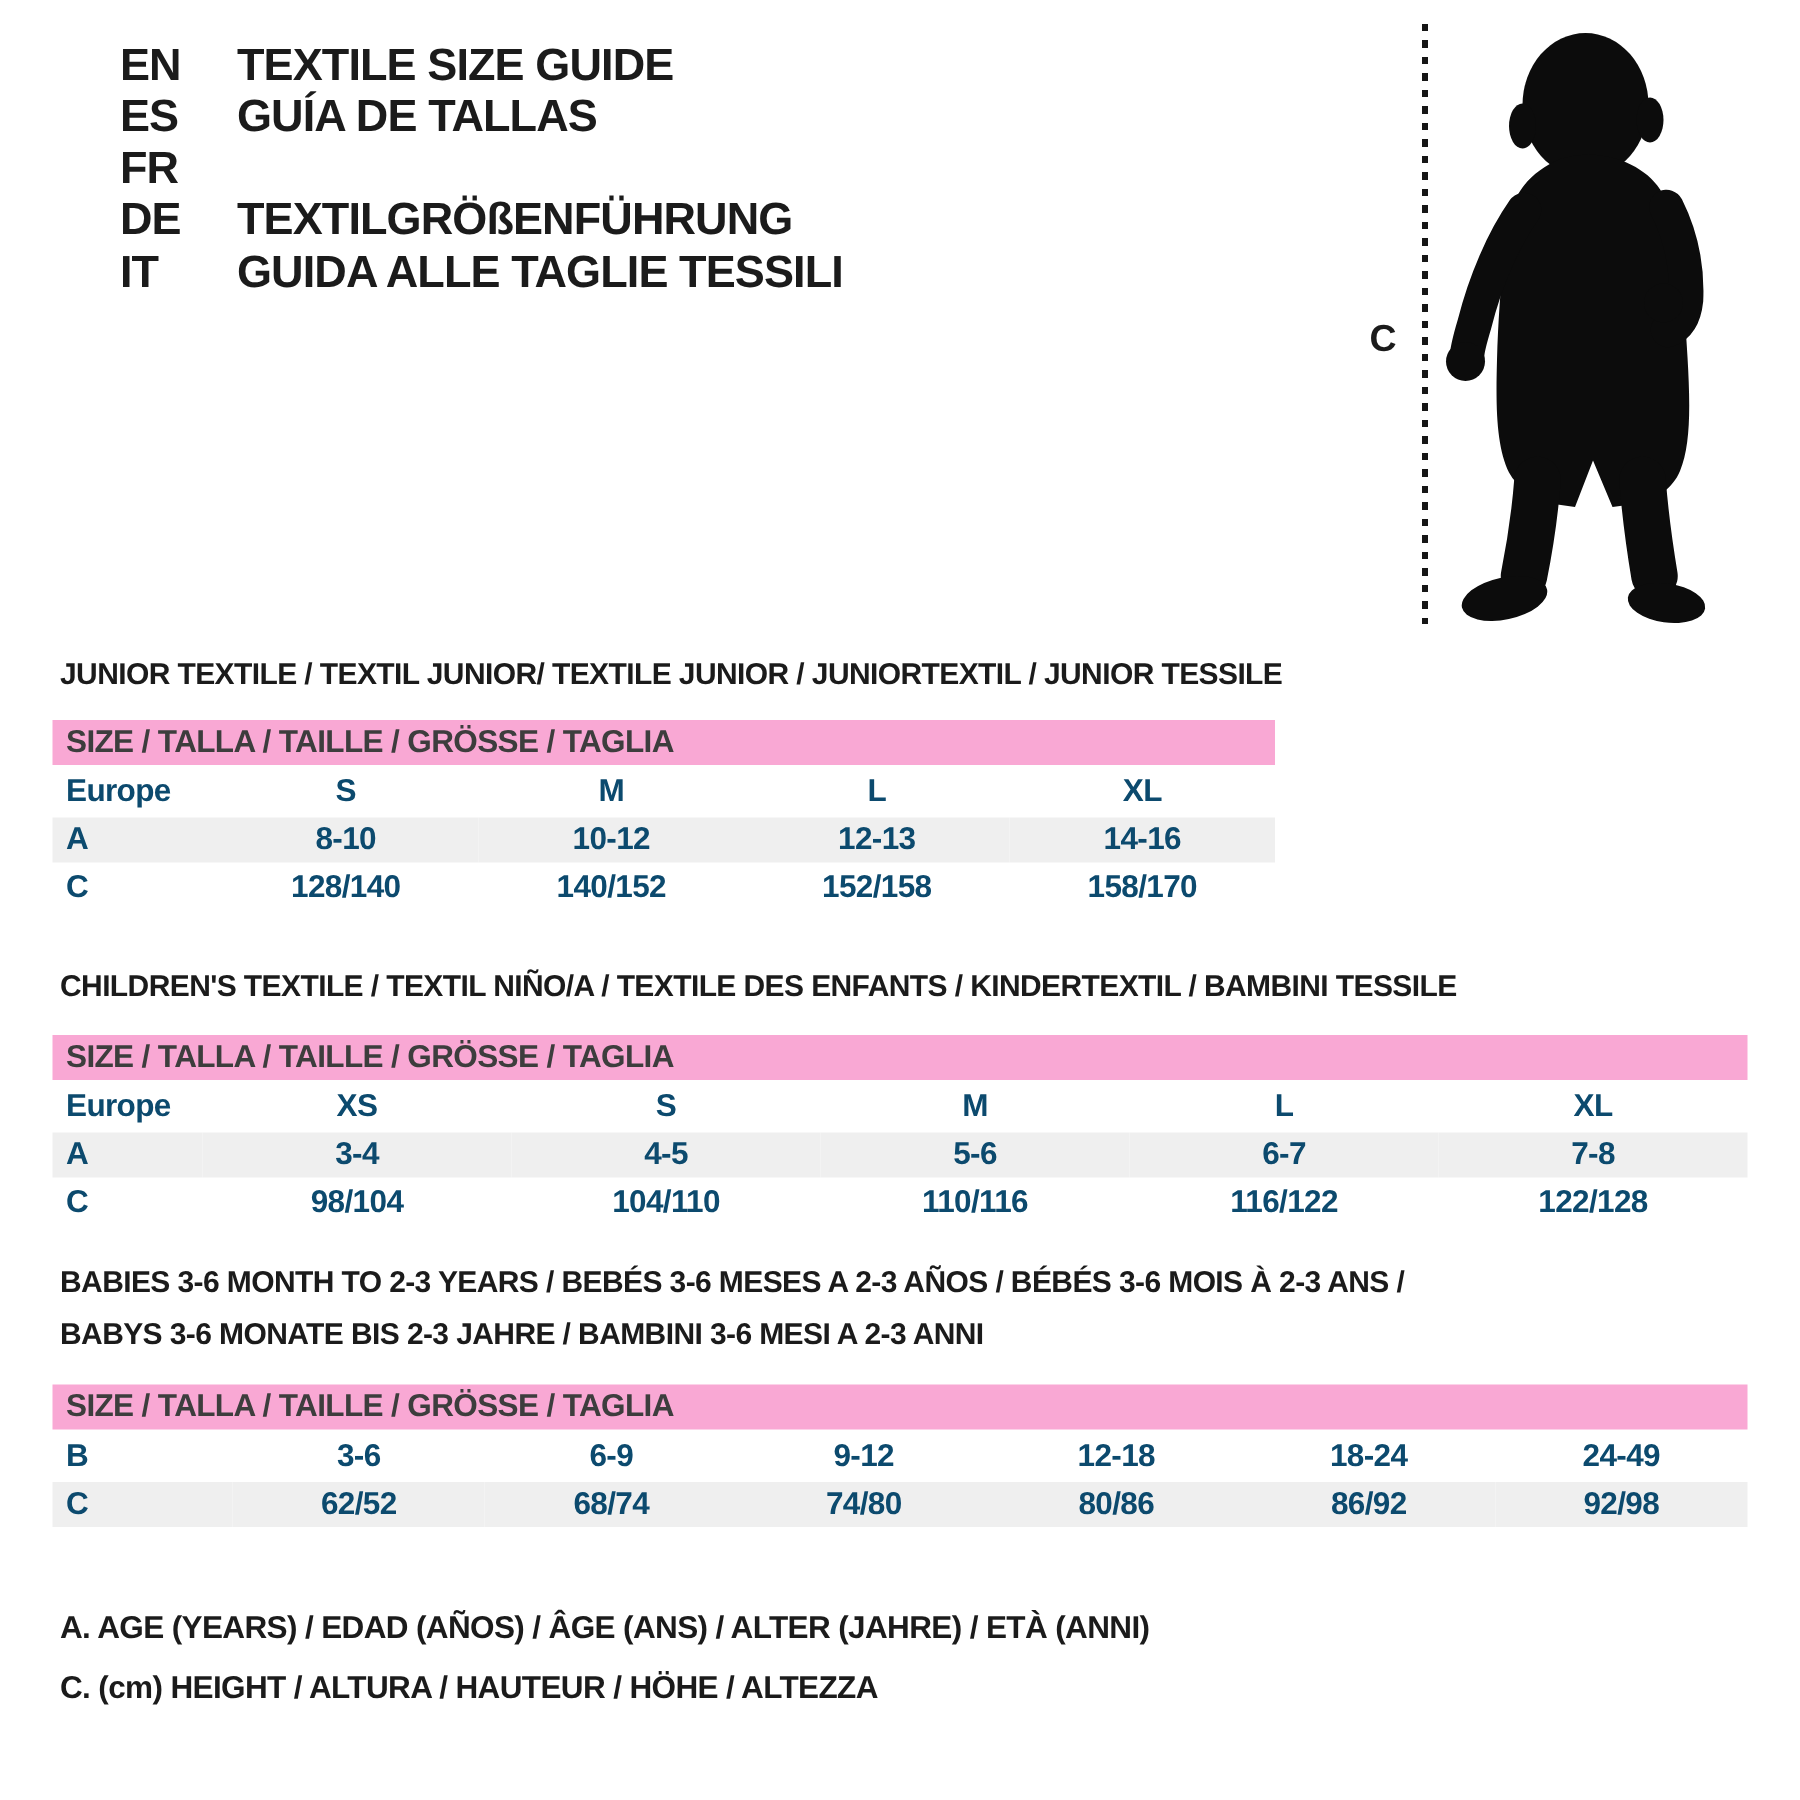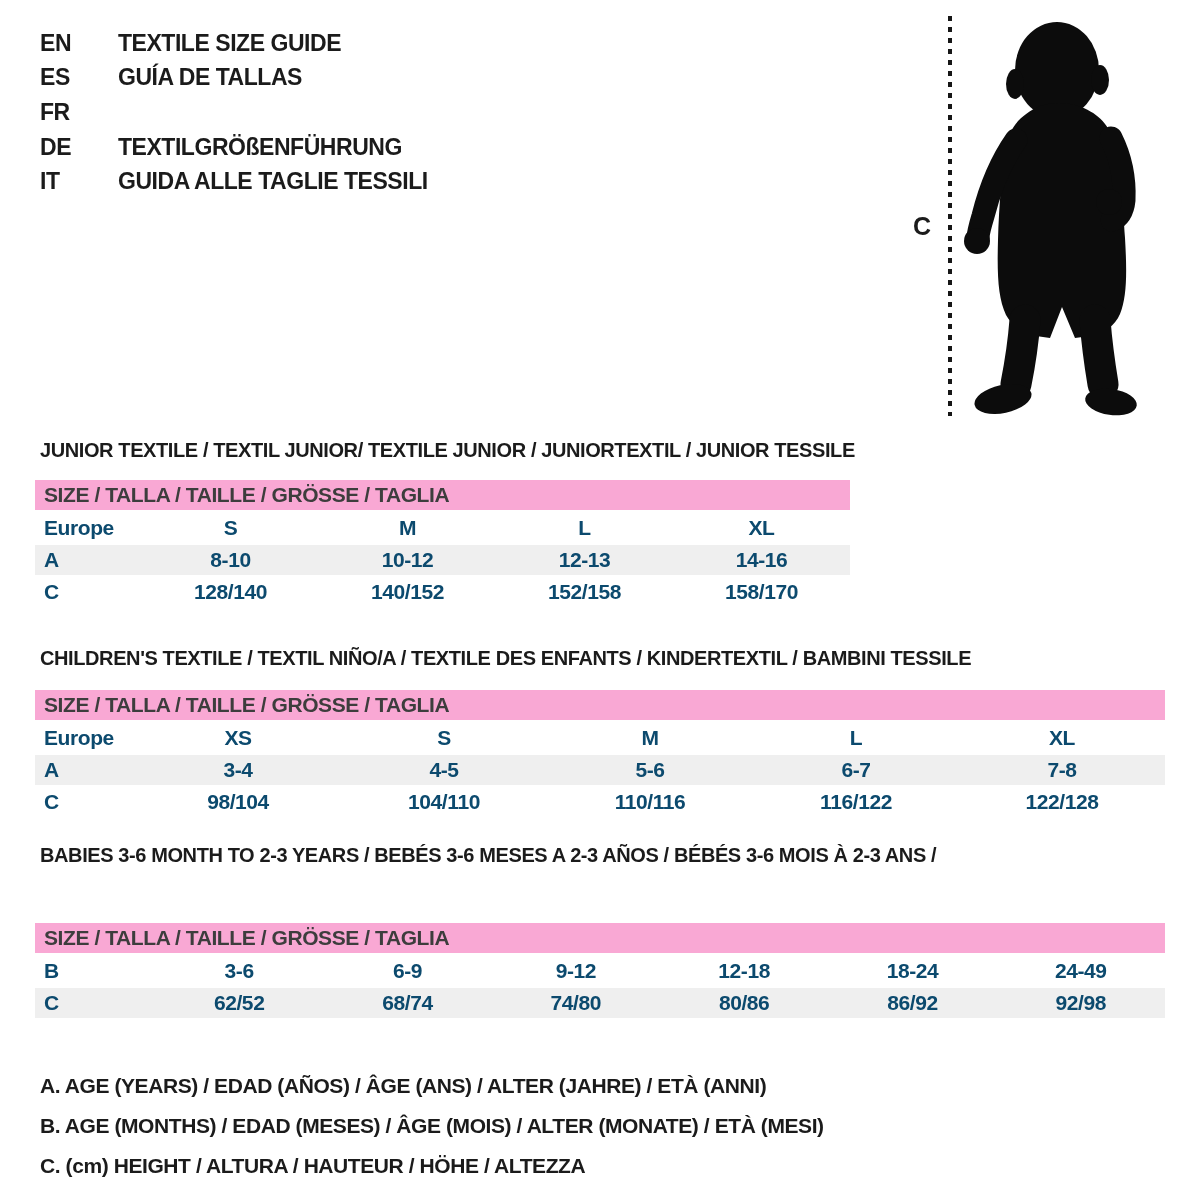--- a/index.html
+++ b/index.html
@@ -2,21 +2,21 @@
 <html><head>
 <meta charset="utf-8">
 <style>
   html,body{margin:0;padding:0;background:#fff;}
   body{width:1200px;height:1200px;overflow:hidden;position:relative;
        font-family:"Liberation Sans", sans-serif;color:#1b1b1b;}
   .page{position:absolute;left:0;top:0;width:1200px;height:1200px;background:#fff;}
 
   
   .lang-list{position:absolute;left:40px;top:26px;}
-  .lang-row{display:flex;align-items:center;height:34.6px;font-size:23px;font-weight:700;letter-spacing:-0.02em;}
+  .lang-row{display:flex;align-items:flex-end;height:34.6px;font-size:30px;font-weight:700;letter-spacing:-0.02em;margin-left:40px;}
   .lang-code{width:78px;flex:0 0 78px;}
 
   
   .dash-line{position:absolute;left:948px;top:16px;width:4px;height:400px;
              background:repeating-linear-gradient(to bottom,#161616 0 5px,transparent 5px 11px);}
   .c-label{position:absolute;left:905px;top:212px;width:34px;text-align:center;
            font-size:25px;font-weight:700;}
   .toddler{position:absolute;left:962px;top:20px;width:215px;height:400px;}
 
   
@@ -153,20 +153,21 @@
         <td>110/116</td>
         <td>116/122</td>
         <td>122/128</td>
       </tr>
     </tbody>
       </table>
   </div>
 
   <div class="section-title" style="top:838px;">
     <div>BABIES 3-6 MONTH TO 2-3 YEARS / BEBÉS 3-6 MESES A 2-3 AÑOS / BÉBÉS 3-6 MOIS À 2-3 ANS /</div>
+    <div>BABYS 3-6 MONATE BIS 2-3 JAHRE / BAMBINI 3-6 MESI A 2-3 ANNI</div>
   </div>
   <div class="size-table" style="left:35px;top:923px;width:1130px;">
     <div class="tbl-head">SIZE / TALLA / TAILLE / GRÖSSE / TAGLIA</div>
     <table>
       <colgroup>
           <col style="width:120px;">
           <col>
           <col>
           <col>
           <col>
@@ -191,17 +192,16 @@
         <td>80/86</td>
         <td>86/92</td>
         <td>92/98</td>
       </tr>
     </tbody>
       </table>
   </div>
 
   <div class="legend">
     <div>A. AGE (YEARS) / EDAD (AÑOS) / ÂGE (ANS) / ALTER (JAHRE) / ETÀ (ANNI)</div>
-    <div>B. AGE (MONTHS) / EDAD (MESES) / ÂGE (MOIS) / ALTER (MONATE) / ETÀ (MESI)</div>
     <div>C. (cm) HEIGHT / ALTURA / HAUTEUR / HÖHE / ALTEZZA</div>
   </div>
 
 </div>
 
 </body></html>

